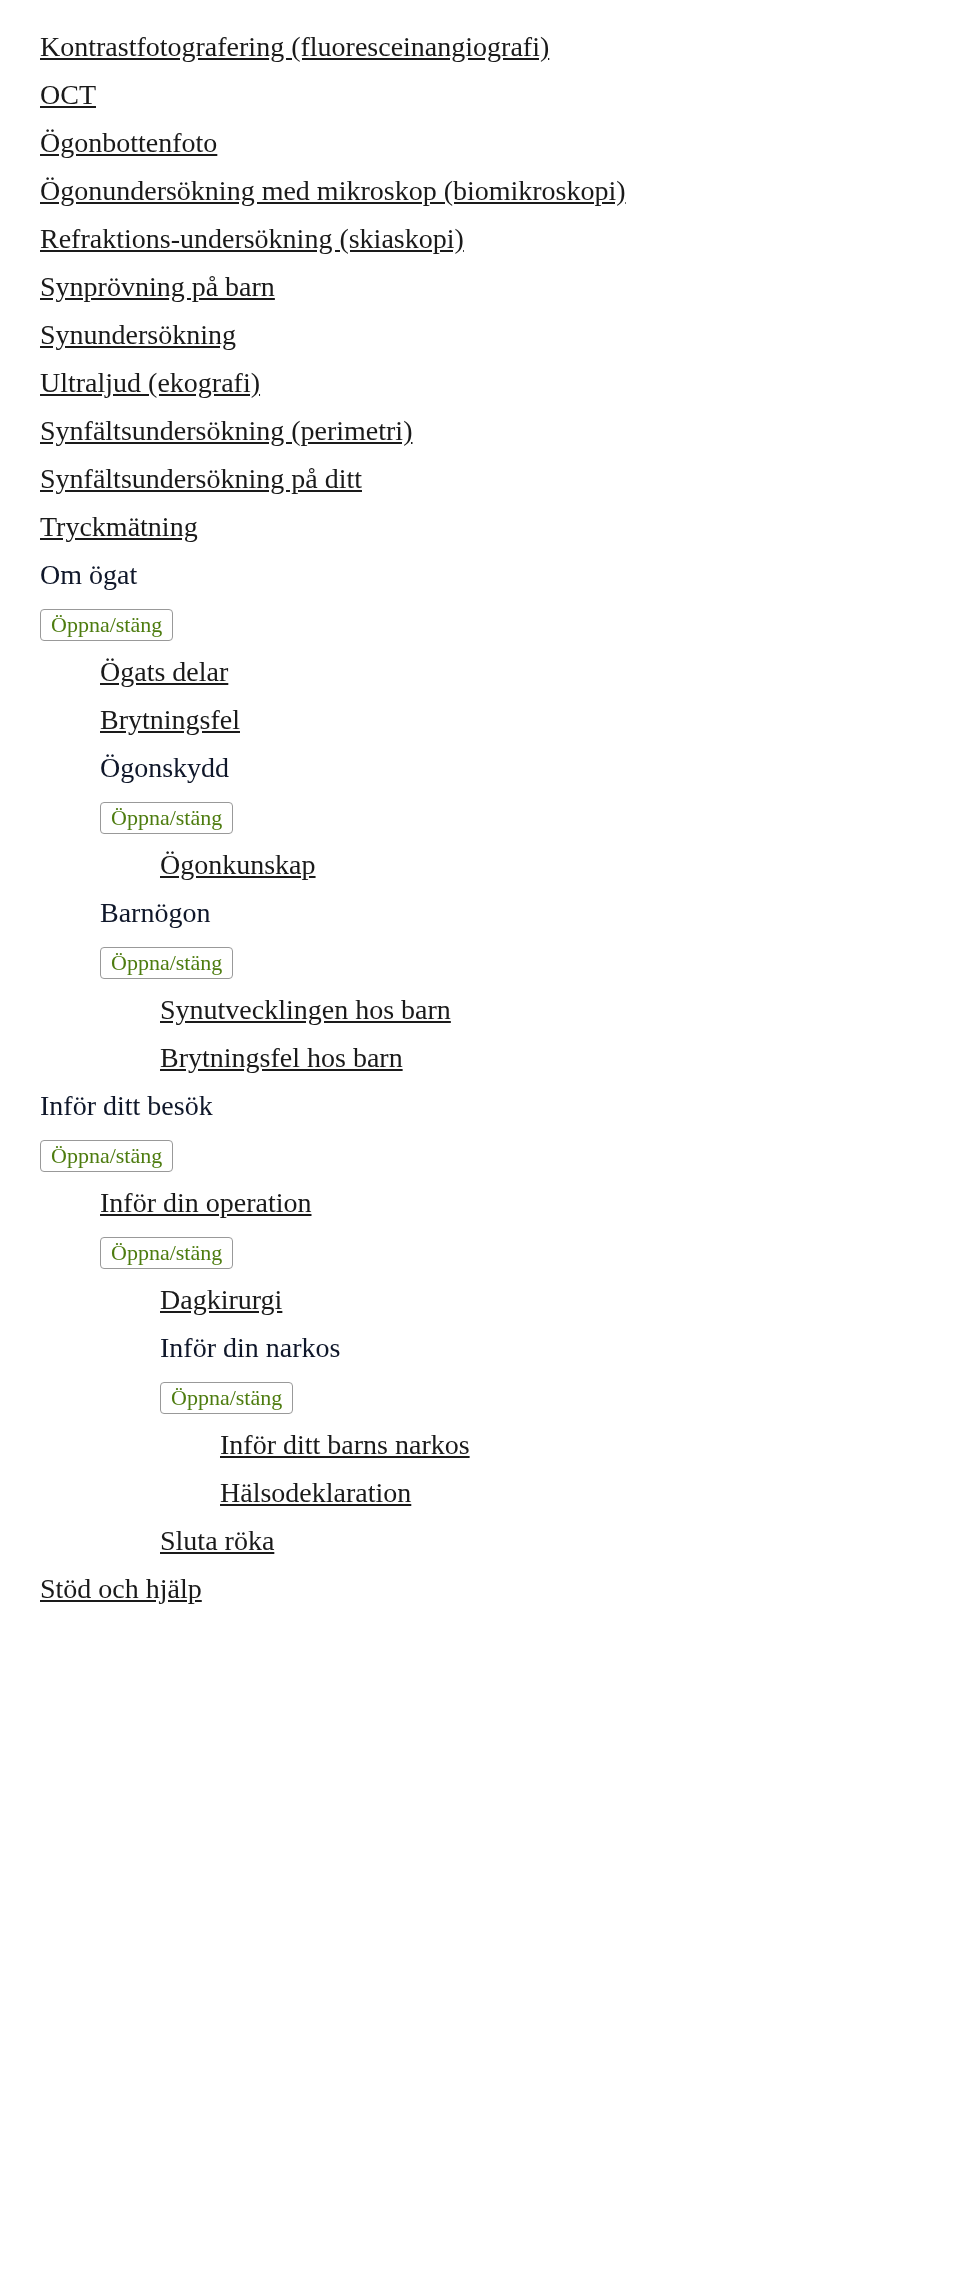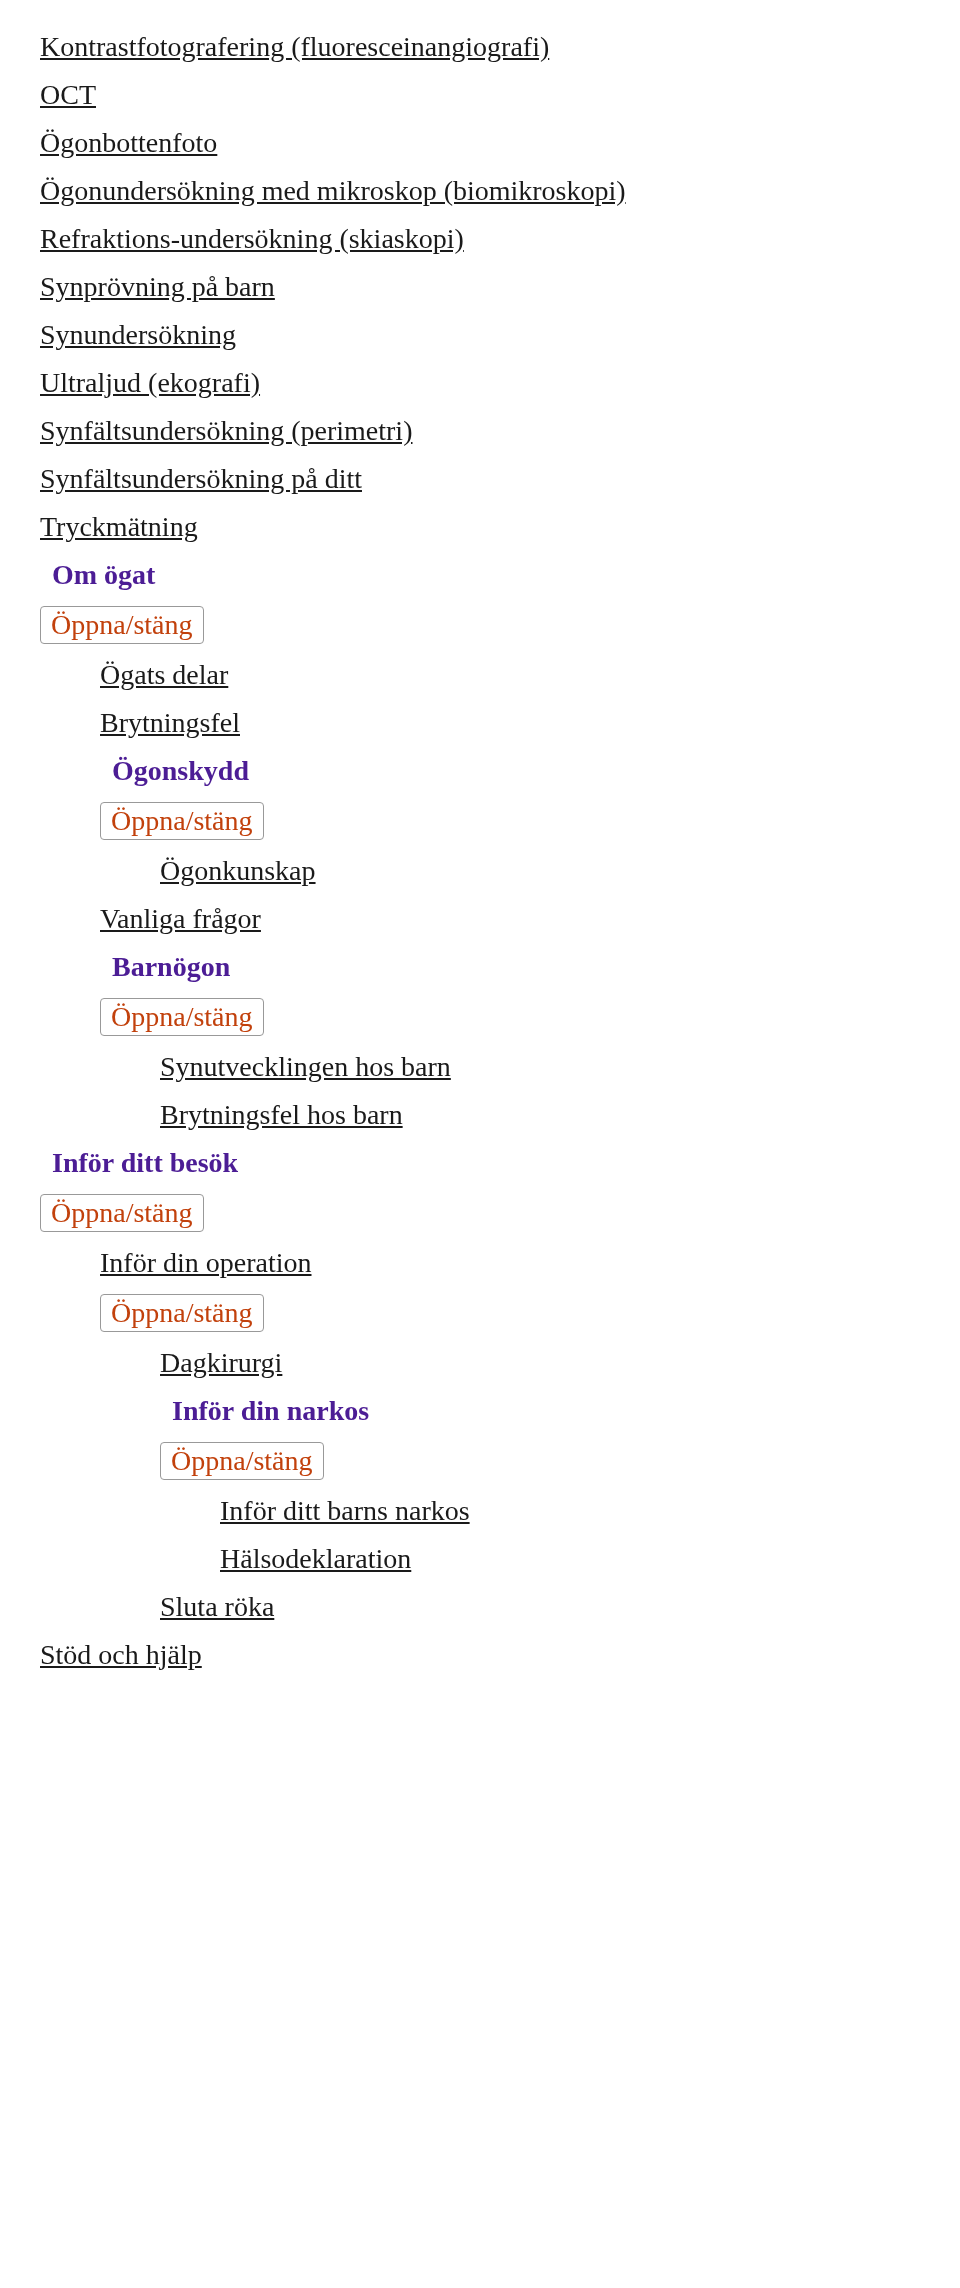--- a/index.html
+++ b/index.html
@@ -32,41 +32,40 @@
       color: #1a1a1a;
       cursor: pointer;
       display: inline;
     }
 
     .toggle-btn {
       display: inline-block;
       border: 1.5px solid #999;
       border-radius: 4px;
       padding: 2px 10px;
-      font-size: 28px;
+      font-size: 22px;
       font-family: Georgia, serif;
       cursor: pointer;
       background: #fff;
-      color: #c2410c;
+      color: #4d7c0f;
       margin: 4px 0;
       text-decoration: none;
     }
 
     .level-0 { padding-left: 0px; }
     .level-1 { padding-left: 60px; }
     .level-2 { padding-left: 120px; }
     .level-3 { padding-left: 180px; }
 
     .section-header {
       font-size: 28px;
-      font-weight: bold;
+      font-weight: normal;
       text-decoration: none;
-      color: #4c1d95;
+      color: #0f172a;
       display: block;
-      margin-left: 12px;
     }
   </style>
 </head>
 <body>
 
 <nav>
   <ul class="nav-list" id="nav-list">
       <li class="nav-item level-0"><a class="nav-link" href="#">Kontrastfotografering (fluoresceinangiografi)</a></li>
       <li class="nav-item level-0"><a class="nav-link" href="#">OCT</a></li>
       <li class="nav-item level-0"><a class="nav-link" href="#">Ögonbottenfoto</a></li>
@@ -82,21 +81,20 @@
         <span class="section-header">Om ögat</span>
       </li>
       <li class="nav-item level-0"><button class="toggle-btn">Öppna/stäng</button></li>
       <li class="nav-item level-1"><a class="nav-link" href="#">Ögats delar</a></li>
       <li class="nav-item level-1"><a class="nav-link" href="#">Brytningsfel</a></li>
       <li class="nav-item level-1">
         <span class="section-header">Ögonskydd</span>
       </li>
       <li class="nav-item level-1"><button class="toggle-btn">Öppna/stäng</button></li>
       <li class="nav-item level-2"><a class="nav-link" href="#">Ögonkunskap</a></li>
-      <li class="nav-item level-1"><a class="nav-link" href="#">Vanliga frågor</a></li>
       <li class="nav-item level-1">
         <span class="section-header">Barnögon</span>
       </li>
       <li class="nav-item level-1"><button class="toggle-btn">Öppna/stäng</button></li>
       <li class="nav-item level-2"><a class="nav-link" href="#">Synutvecklingen hos barn</a></li>
       <li class="nav-item level-2"><a class="nav-link" href="#">Brytningsfel hos barn</a></li>
       <li class="nav-item level-0">
         <span class="section-header">Inför ditt besök</span>
       </li>
       <li class="nav-item level-0"><button class="toggle-btn">Öppna/stäng</button></li>

